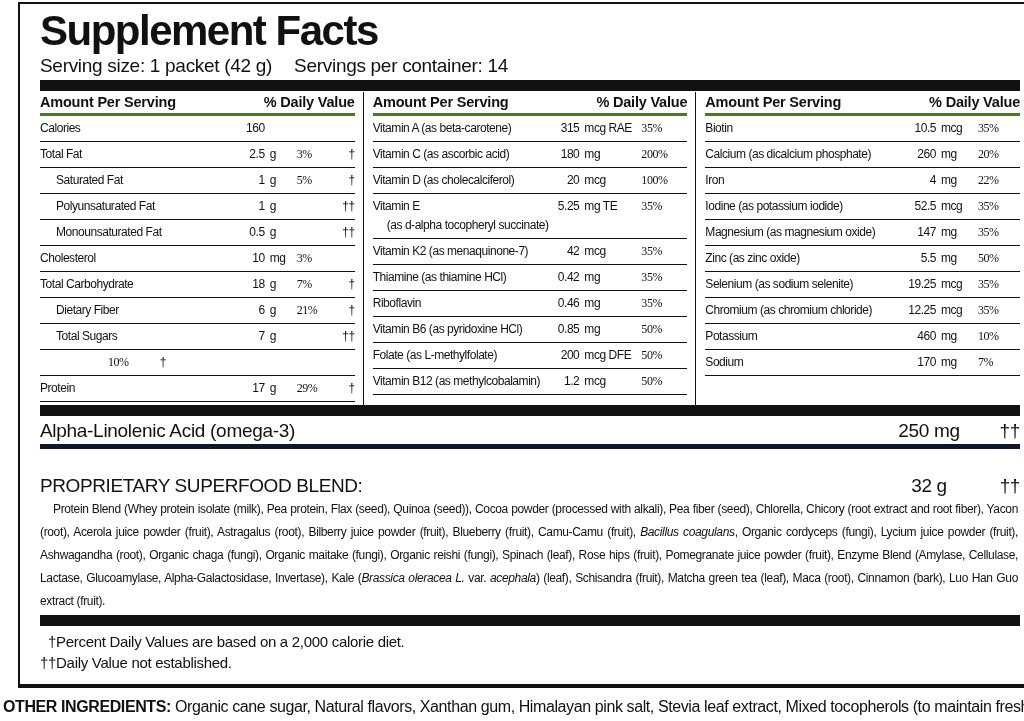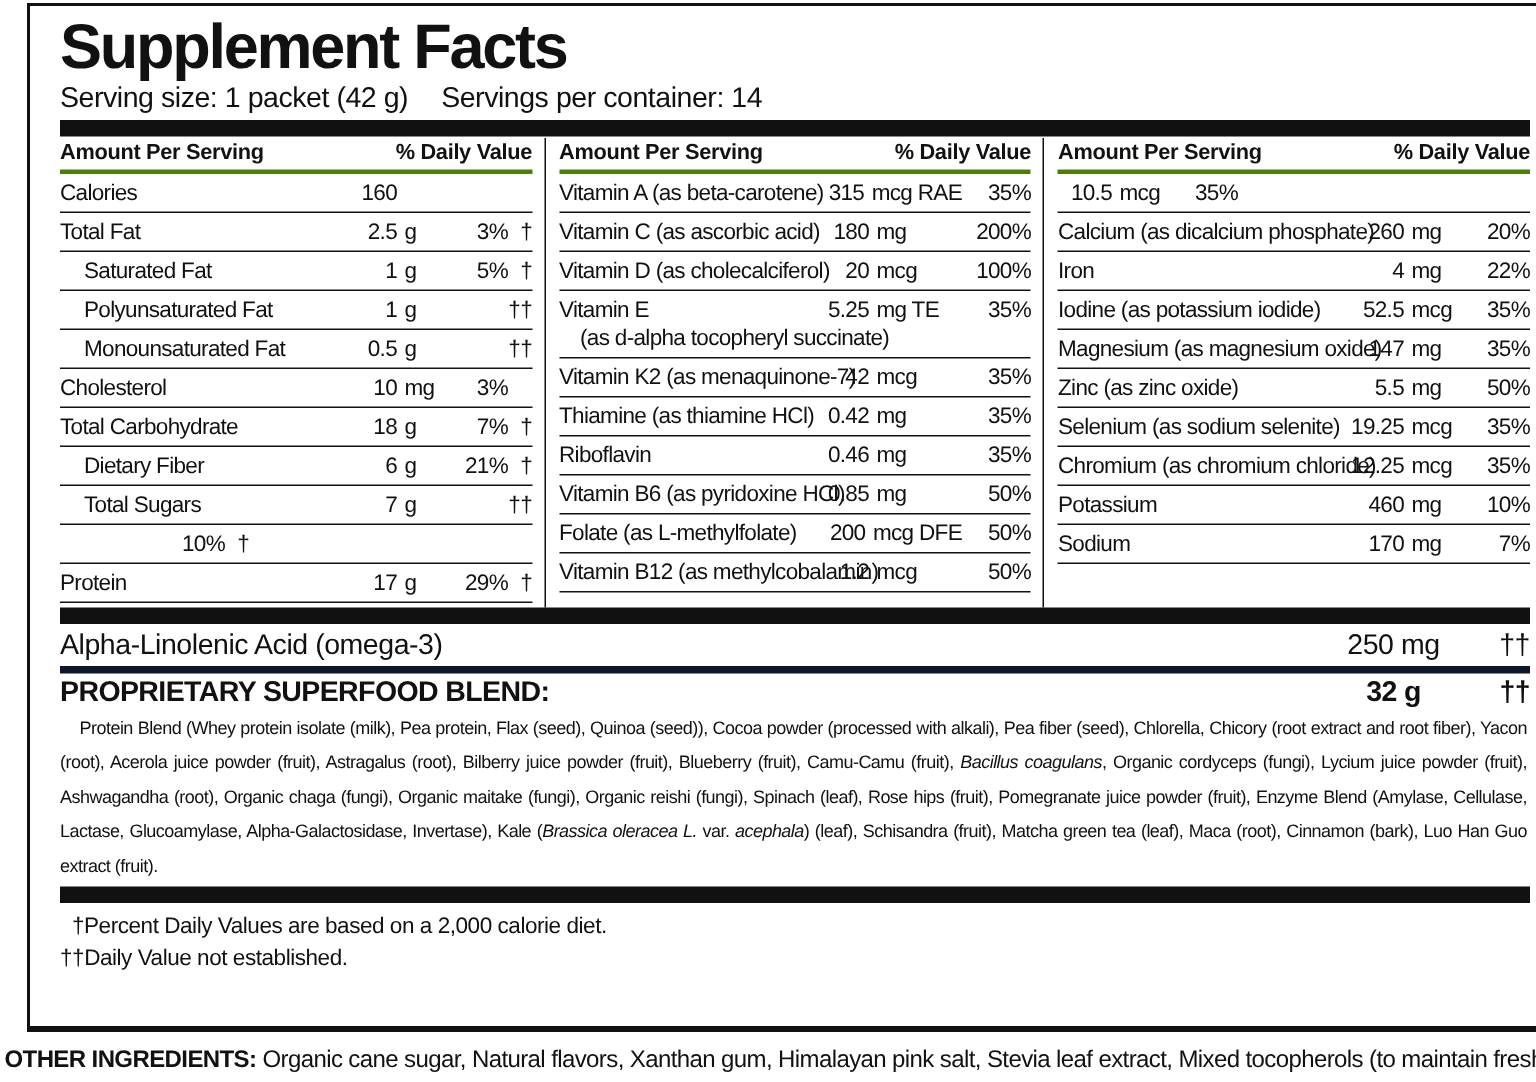--- a/index.html
+++ b/index.html
@@ -12,37 +12,37 @@
   .serving-line .gap { display:inline-block; width:22px; }
   .bar { height:11px; background:#111; }
   .bar.b1 { margin-top:2px; }
   .cols { display:flex; margin-top:1px; height:313px; }
   .col { flex:1 1 0; min-width:0; }
   .col + .col { border-left:1px solid #111; margin-left:8px; padding-left:9px; }
   .col-head { display:flex; justify-content:space-between; align-items:baseline;
     font-weight:bold; font-size:14.5px; line-height:17px; padding:2px 0 2px;
     border-bottom:3px solid #4d7c0f; letter-spacing:-0.2px; }
   .t-row { display:flex; align-items:baseline; border-bottom:1px solid #111;
-    padding:3px 0 3px; font-size:15px; line-height:19px; letter-spacing:-0.45px; }
+    padding:3px 0 3px; font-size:12px; line-height:19px; letter-spacing:-0.45px; }
   .t-row .nm { flex:1 1 auto; min-width:0; white-space:nowrap; }
   .t-row .nm2 { display:block; padding-left:14px; white-space:nowrap; }
   .t-row .val { flex:0 0 36px; text-align:right; white-space:nowrap; }
   .t-row .unit { text-align:left; padding-left:5px; white-space:nowrap; }
-  .t-row .dv { text-align:right; white-space:nowrap; }
+  .t-row .dv { white-space:nowrap;font-family:Liberation Serif, serif; }
   .c0 .unit { flex:0 0 32px; } .c0 .dv { flex:0 0 42px; } .c0 .dg { flex:0 0 16px; text-align:right; }
   .c1 .unit { flex:0 0 62px; } .c1 .dv { flex:0 0 46px; }
   .c2 .unit { flex:0 0 42px; } .c2 .dv { flex:0 0 42px; }
   .t-row.ind1 .nm { padding-left:16px; }
   .t-row.ind2 .nm { padding-left:35px; }
   .wide { display:flex; align-items:baseline; font-size:19px; letter-spacing:-0.3px; }
   .wide .nm { flex:1 1 auto; }
   .wide .amt { flex:0 0 90px; text-align:center; white-space:nowrap; }
   .wide .dg { flex:0 0 46px; text-align:right; }
   .alpha { padding:5px 0 3px; border-bottom:5px solid #0f172a; line-height:20px; }
-  .blend { padding:3px 0 1px; font-weight:bold; line-height:20px; letter-spacing:-0.4px; }
+  .blend { padding:3px 0 1px; font-weight:normal; line-height:20px; letter-spacing:-0.4px;margin-top:24px; }
   .blend-desc { font-size:12px; line-height:23px; text-align:justify; text-indent:13px;
     letter-spacing:-0.35px; margin:1px 0 2px; padding-right:2px; }
   .bar.b3 { margin-top:1px; }
   .footnotes { font-size:15px; line-height:21px; letter-spacing:-0.3px; padding-top:5px; }
   .fn1 { padding-left:8px; }
   .other { position:absolute; left:3px; top:697px; width:1020px; font-size:16px;
     line-height:20px; letter-spacing:-0.4px; white-space:nowrap; }
   .other .lbl { font-weight:bold; }
 </style>
 </head>
@@ -208,20 +208,21 @@
           </div>
         </div>
     </div>
     <div class="col c2">
       <div class="col-head">
         <span>Amount Per Serving</span>
         <span>% Daily Value</span>
       </div>
       <div>
           <div class="t-row">
+            <span class="nm">Biotin</span>
             <span class="val">10.5</span>
             <span class="unit">mcg</span>
             <span class="dv">35%</span>
           </div>
           <div class="t-row">
             <span class="nm">Calcium (as dicalcium phosphate)</span>
             <span class="val">260</span>
             <span class="unit">mg</span>
             <span class="dv">20%</span>
           </div>

